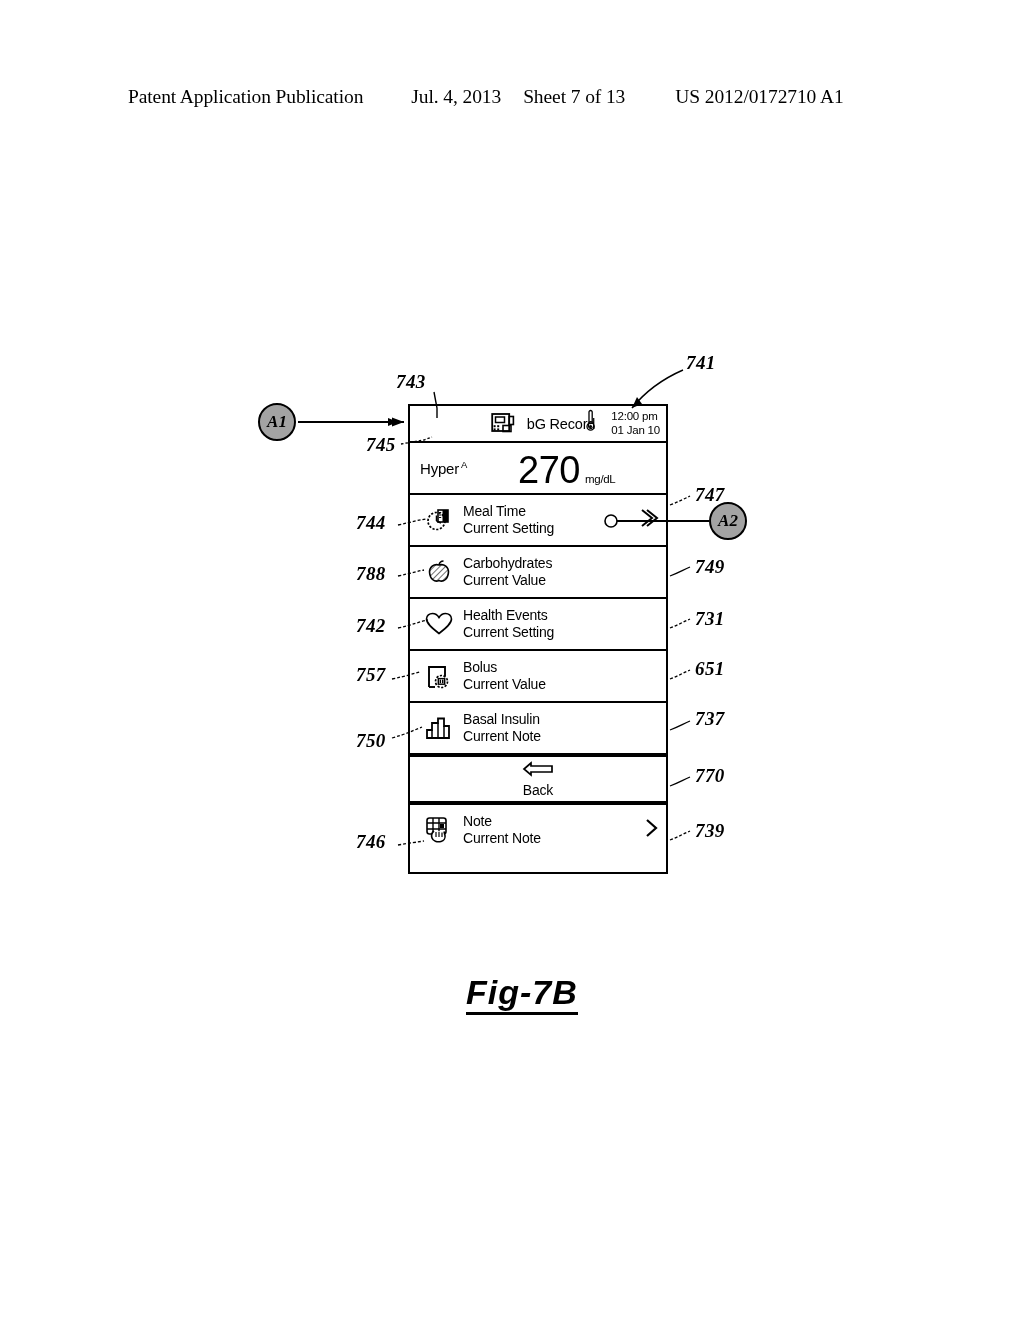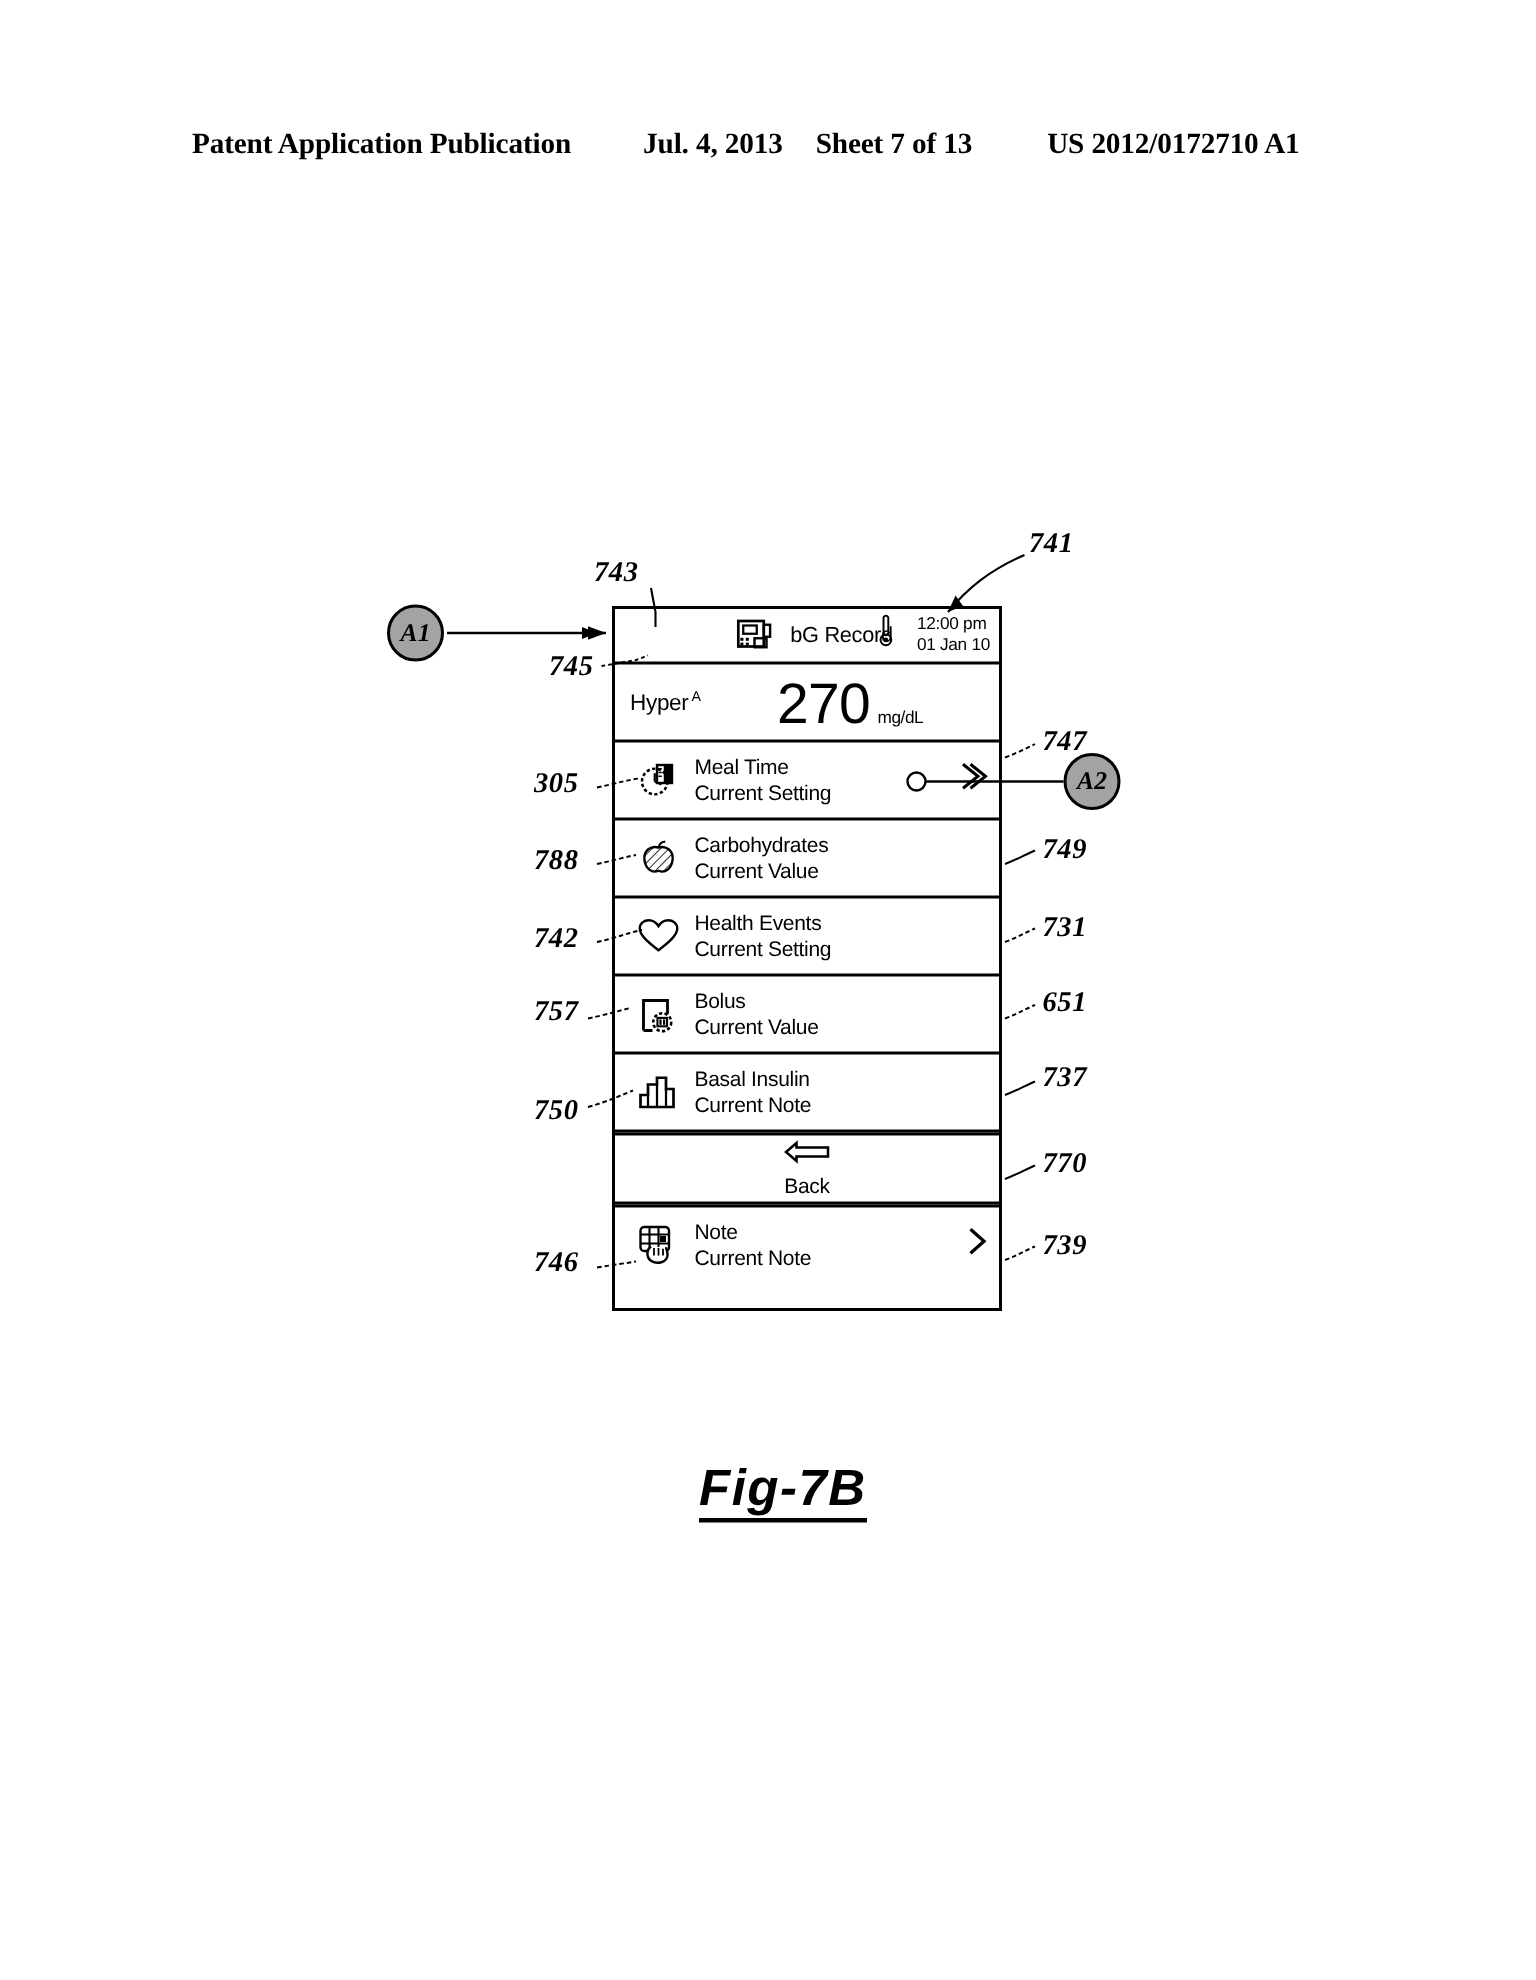--- a/index.html
+++ b/index.html
@@ -18,21 +18,21 @@
 
   
   .page-header {
     position: absolute;
     top: 86px;
     left: 128px;
     width: 768px;
     display: flex;
     align-items: baseline;
     font-family: "Liberation Serif", serif;
-    font-weight: bold;
+    font-weight: normal;
     font-size: 19.5px;
     letter-spacing: -0.1px;
     white-space: nowrap;
   }
   .page-header .h-pub   { }
   .page-header .h-date  { margin-left: 48px; }
   .page-header .h-sheet { margin-left: 22px; }
   .page-header .h-num   { margin-left: 50px; }
 
   
@@ -401,21 +401,21 @@
   <path d="M670 840 C678 837 683 834 690 831" fill="none" stroke="#000" stroke-width="1.3" stroke-dasharray="3 2"></path>
 
   <circle cx="611" cy="521" r="6" fill="none" stroke="#000" stroke-width="1.6"></circle>
   <line x1="617" y1="521" x2="709" y2="521" stroke="#000" stroke-width="1.8"></line>
 </svg>
 
 <div class="callout" style="left:396px; top:371px;">743</div>
 <div class="callout" style="left:366px; top:434px;">745</div>
 <div class="callout" style="left:686px; top:352px;">741</div>
 
-<div class="callout" style="left:356px; top:512px;">305</div>
+<div class="callout" style="left:356px; top:512px;">744</div>
 <div class="callout" style="left:356px; top:563px;">788</div>
 <div class="callout" style="left:356px; top:615px;">742</div>
 <div class="callout" style="left:356px; top:664px;">757</div>
 <div class="callout" style="left:356px; top:730px;">750</div>
 <div class="callout" style="left:356px; top:831px;">746</div>
 
 <div class="callout" style="left:695px; top:484px;">747</div>
 <div class="callout" style="left:695px; top:556px;">749</div>
 <div class="callout" style="left:695px; top:608px;">731</div>
 <div class="callout" style="left:695px; top:658px;">651</div>

